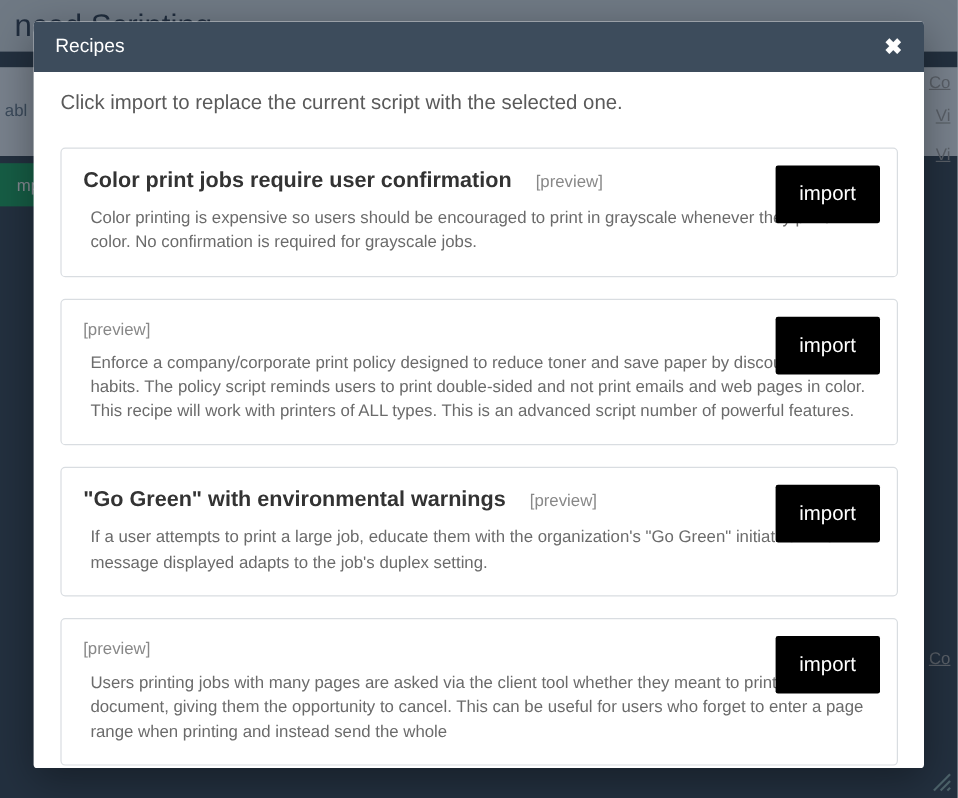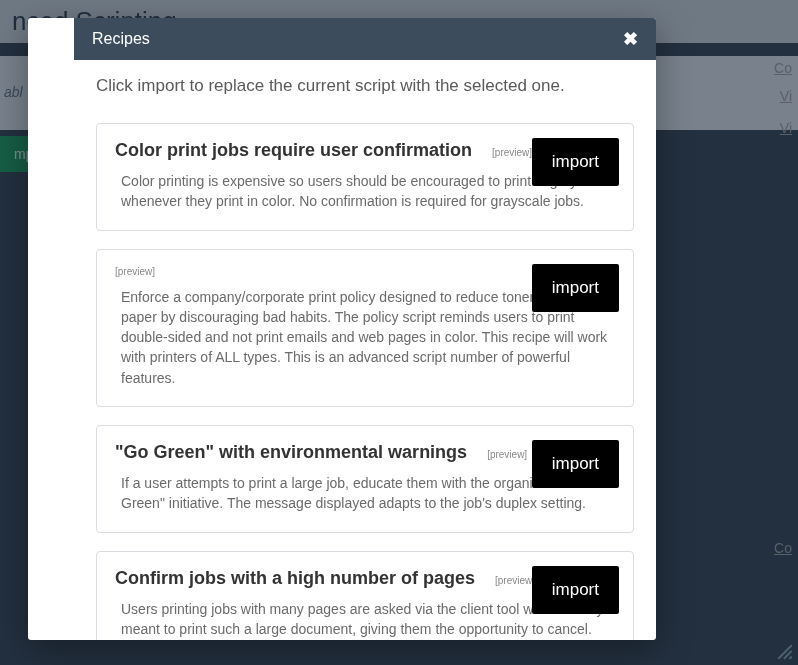--- a/index.html
+++ b/index.html
@@ -14,27 +14,26 @@
   .bg-btn { position:absolute; left:0; top:136px; background:#0f9d58; color:#fff; padding:10px 14px; font-size:14px; }
   .bg-resize { position:absolute; right:4px; bottom:4px; width:18px; height:18px; }
   .bg-resize svg { width:18px; height:18px; }
 
   
   .overlay { position:absolute; inset:0; background: rgba(30,40,55,0.55); }
 
   .modal {
     position:absolute;
     left:28px; top:18px;
-    width:628px; height:622px;
+    width:742px; height:622px;
     background:#fff;
     border-radius:3px;
     box-shadow: 0 10px 35px rgba(0,0,0,0.35);
     display:flex; flex-direction:column;
     overflow:hidden;
-    padding-left:46px;
   }
   .modal-header {
     background:#3d4c5c;
     color:#fff;
     display:flex; align-items:center; justify-content:space-between;
     padding:12px 18px;
     font-size:16px;
   }
   .modal-close { cursor:pointer; font-size:18px; font-weight:bold; line-height:1; }
   .modal-body-wrap { flex:1; position:relative; overflow:hidden; }
@@ -48,21 +47,21 @@
 
   .recipe-card {
     border:1px solid #d9dde1;
     border-radius:4px;
     padding:16px 18px 18px 18px;
     margin-bottom:18px;
     position:relative;
   }
   .recipe-title-row { display:flex; align-items:baseline; gap:20px; margin-bottom:10px; }
   .recipe-title { font-size:18px; font-weight:bold; color:#333; }
-  .recipe-preview { font-size:10px; color:#888; cursor:pointer; }
+  .recipe-preview { font-size:14px; color:#888; cursor:pointer; }
   .recipe-desc { font-size:14px; color:#6b6b6b; line-height:1.45; padding-left:6px; }
   .import-btn {
     position:absolute; top:14px; right:14px;
     background:#000000;
     color:#fff;
     border:none;
     padding:14px 20px;
     font-size:17px;
     cursor:pointer;
     border-radius:2px;
@@ -72,21 +71,21 @@
   .modal-body::-webkit-scrollbar { width:16px; }
   .modal-body::-webkit-scrollbar-track { background:#f0f0f0; }
   .modal-body::-webkit-scrollbar-thumb { background:#c4c4c4; }
 </style>
 </head>
 <body>
 
 <div class="bg-page">
   <div class="bg-title">nced Scripting</div>
   <div class="bg-strip">
-    <span style="position:absolute; left:4px; top:28px; color:#5f7387; font-size:14px;font-style:italic;">abl</span>
+    <span style="position:absolute; left:4px; top:28px; color:#5f7387; font-size:14px;">abl</span>
   </div>
   <div class="bg-btn">mp</div>
   <span class="bg-side-text" style="top:60px;">Co</span>
   <span class="bg-side-text" style="top:88px;">Vi</span>
   <span class="bg-side-text" style="top:120px;">Vi</span>
   <span class="bg-side-text" style="top:540px;">Co</span>
   <div class="bg-resize">
     <svg viewBox="0 0 16 16">
         <g stroke="#8aa" stroke-width="1.6">
           <line x1="2" y1="14" x2="14" y2="2"></line>
@@ -130,21 +129,20 @@
         <div class="recipe-title-row">
           <span class="recipe-title">"Go Green" with environmental warnings</span>
           <span class="recipe-preview">[preview]</span>
         </div>
         <div class="recipe-desc">If a user attempts to print a large job, educate them with the organization's "Go Green" initiative. The message displayed adapts to the job's duplex setting.</div>
       </div>
 
       <div class="recipe-card">
         <button class="import-btn">import</button>
         <div class="recipe-title-row">
-          <span class="recipe-title">Confirm jobs with a high number of pages</span>
           <span class="recipe-preview">[preview]</span>
         </div>
         <div class="recipe-desc">Users printing jobs with many pages are asked via the client tool whether they meant to print such a large document, giving them the opportunity to cancel. This can be useful for users who forget to enter a page range when printing and instead send the whole</div>
       </div>
 
     </div>
   </div>
 </div>
 
 </body></html>

